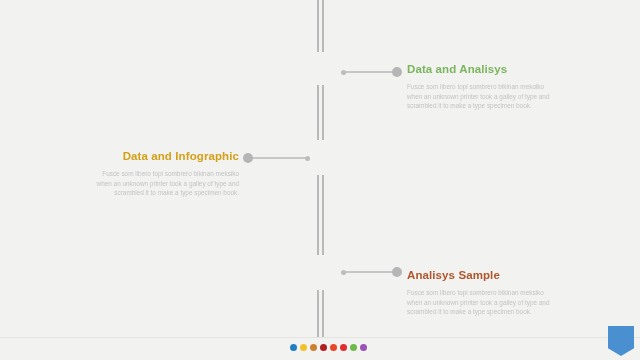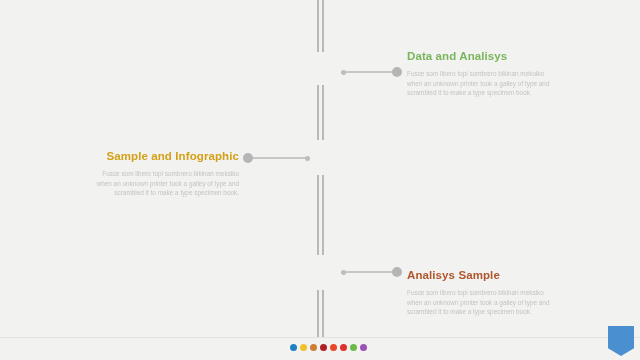--- a/index.html
+++ b/index.html
@@ -72,33 +72,33 @@
   </div>
 
   <div class="divider" style="top:337px;"></div>
 
   <div class="connector to-right" style="left:341px;top:66px;width:61px;">
     <div class="line"></div>
     <div class="dot-small"></div>
     <div class="dot-big"></div>
   </div>
 
-  <div class="block align-left" style="left:407px;top:50px;width:148px;">
+  <div class="block align-left" style="left:407px;top:63px;width:148px;">
     <p class="title" style="color:#7ab55c;">Data and Analisys</p>
     <p class="body">Fusce som libero topi sombrero bikinan mekoiko when an unknown printer took a galley of type and scrambled it to make a type specimen book.</p>
   </div>
 
   <div class="connector to-left" style="left:243px;top:152px;width:67px;">
     <div class="line"></div>
     <div class="dot-big"></div>
     <div class="dot-small"></div>
   </div>
 
   <div class="block align-right" style="left:86px;top:150px;width:153px;">
-    <p class="title" style="color:#d4a017;">Sample and Infographic</p>
+    <p class="title" style="color:#d4a017;">Data and Infographic</p>
     <p class="body">Fusce som libero topi sombrero bikinan meksiko when an unknown printer took a galley of type and scrambled it to make a type specimen book.</p>
   </div>
 
   <div class="connector to-right" style="left:341px;top:266px;width:61px;">
     <div class="line"></div>
     <div class="dot-small"></div>
     <div class="dot-big"></div>
   </div>
 
   <div class="block align-left" style="left:407px;top:269px;width:148px;">

